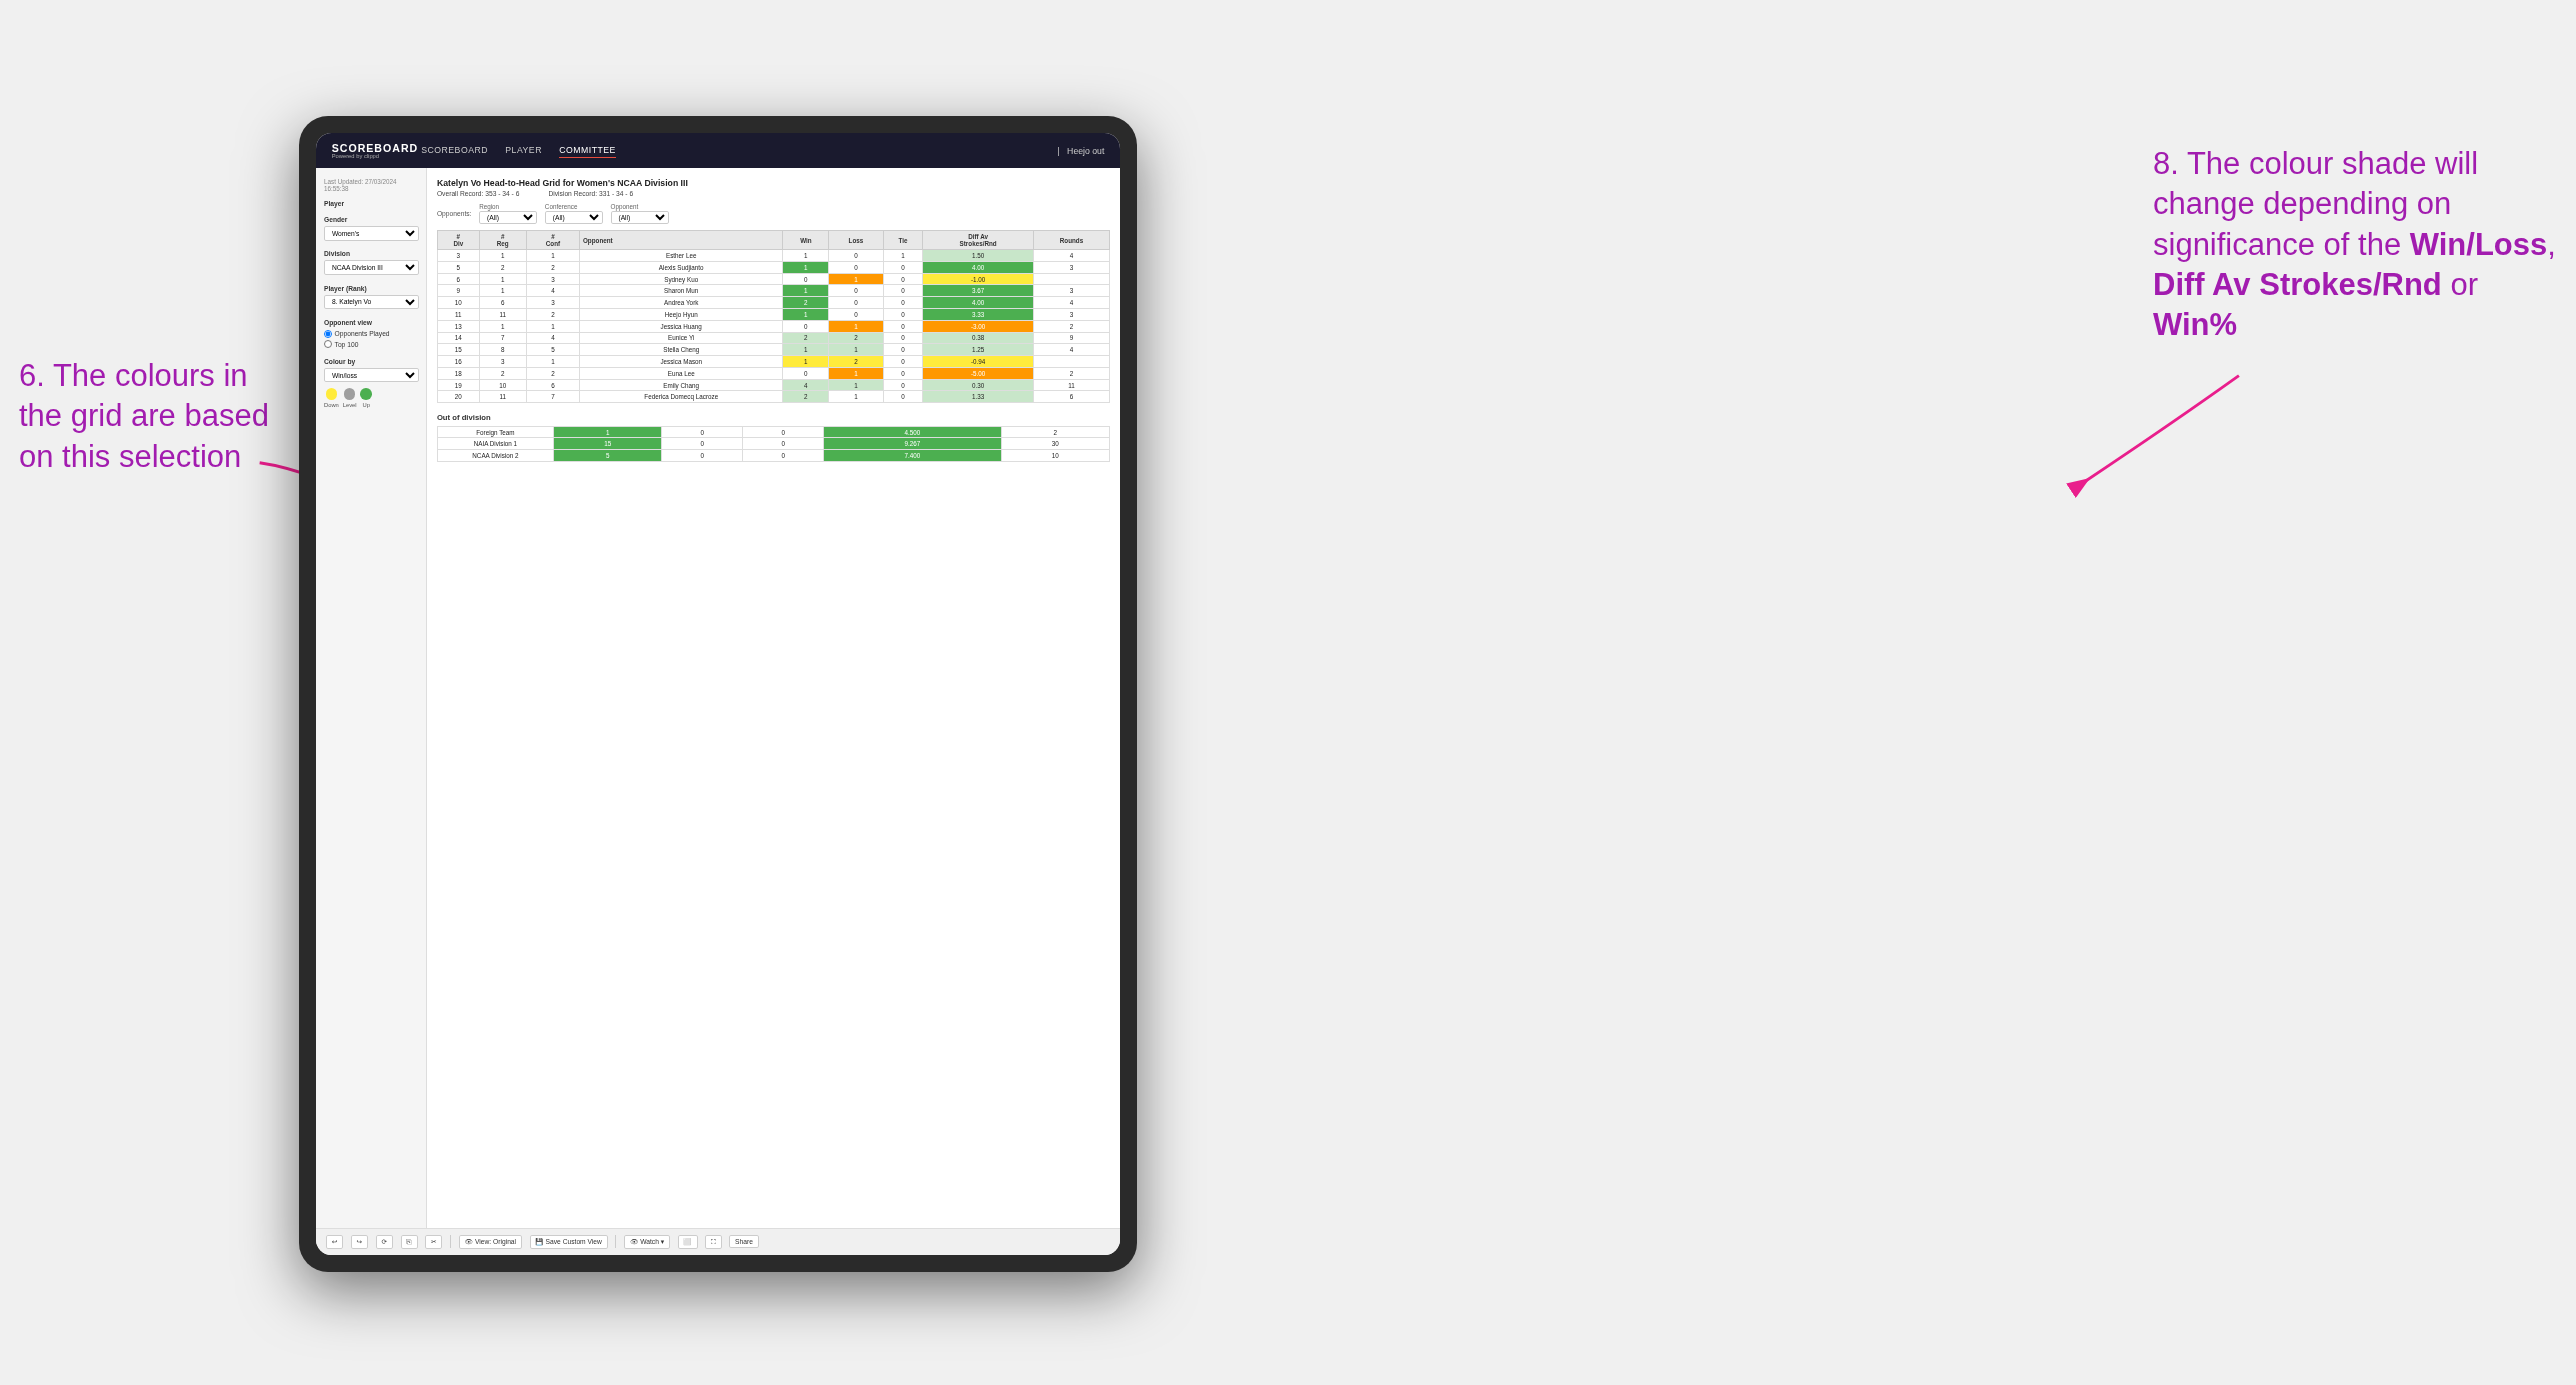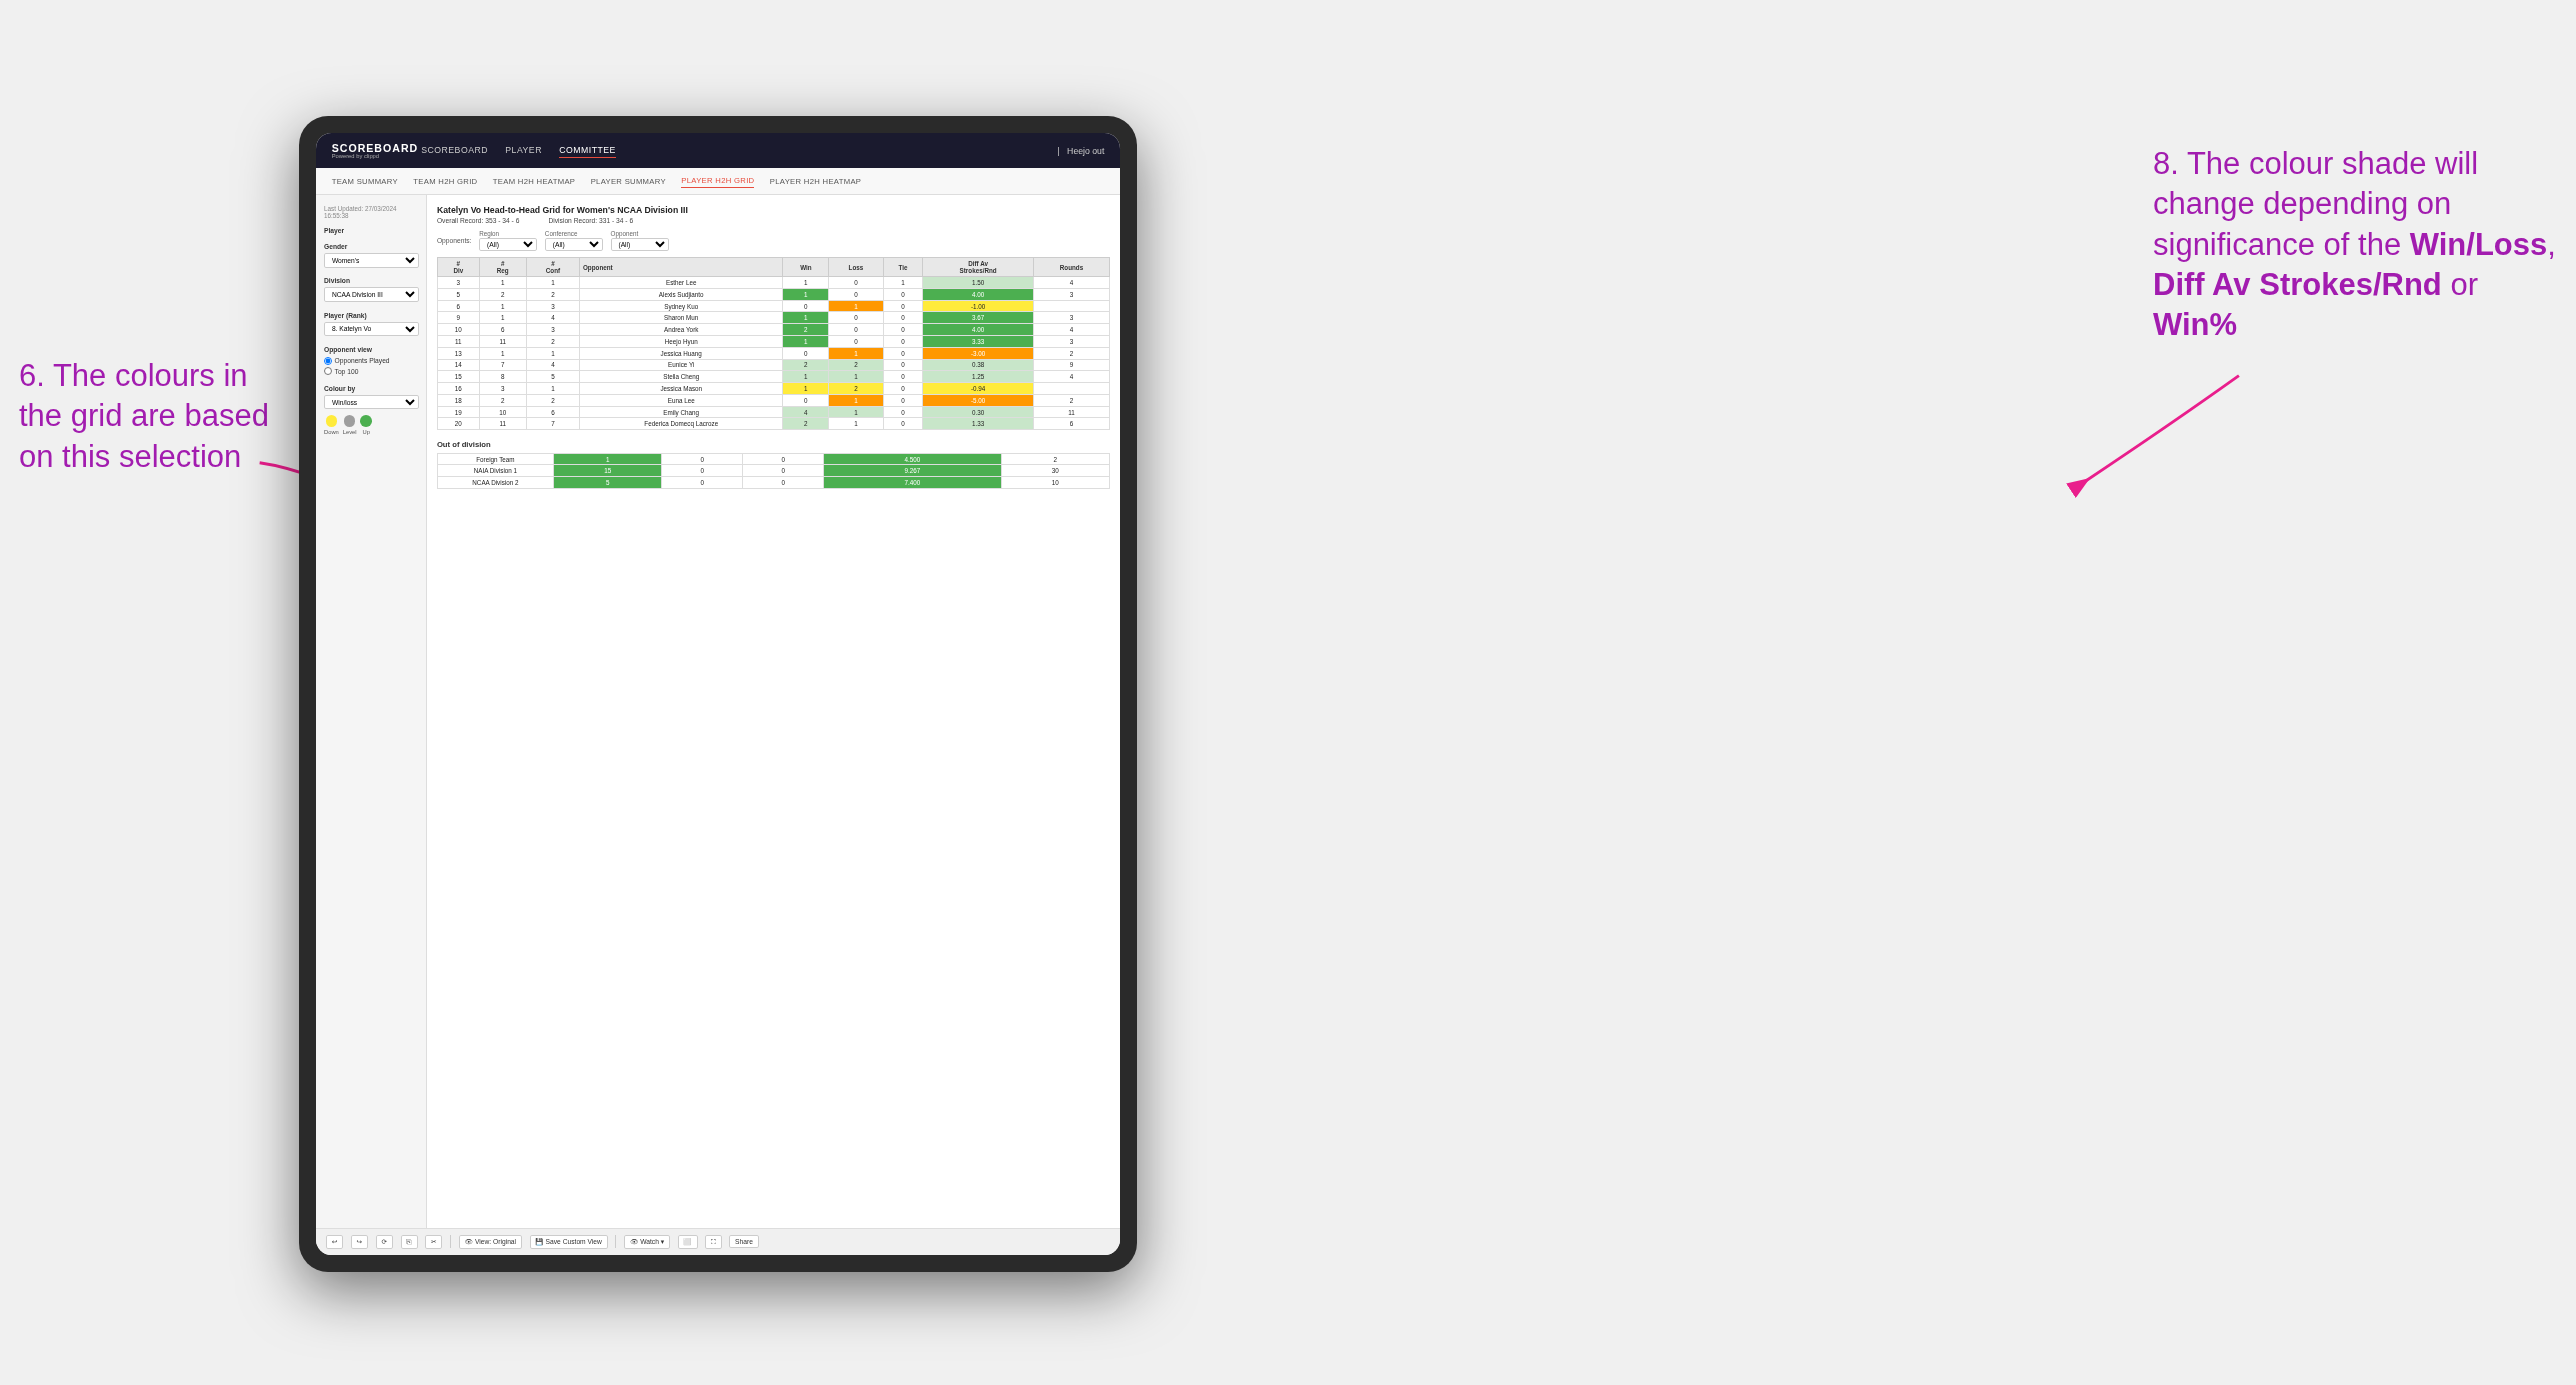--- a/index.html
+++ b/index.html
@@ -411,28 +411,20 @@
         <span class="nav-item">SCOREBOARD</span>
         <span class="nav-item">PLAYER</span>
         <span class="nav-item active">COMMITTEE</span>
       </div>
       <div class="nav-right">
         <span>|</span>
         <span>Heejo out</span>
       </div>
     </div>
 
-    <div class="sub-nav">
-      <span class="sub-nav-item">TEAM SUMMARY</span>
-      <span class="sub-nav-item">TEAM H2H GRID</span>
-      <span class="sub-nav-item">TEAM H2H HEATMAP</span>
-      <span class="sub-nav-item">PLAYER SUMMARY</span>
-      <span class="sub-nav-item active">PLAYER H2H GRID</span>
-      <span class="sub-nav-item">PLAYER H2H HEATMAP</span>
-    </div>
 
     <div class="main-content">
 
       <div class="sidebar">
         <div class="sidebar-meta">Last Updated: 27/03/2024 16:55:38</div>
 
         <div class="sidebar-section">
           <div class="sidebar-label">Player</div>
         </div>
 

